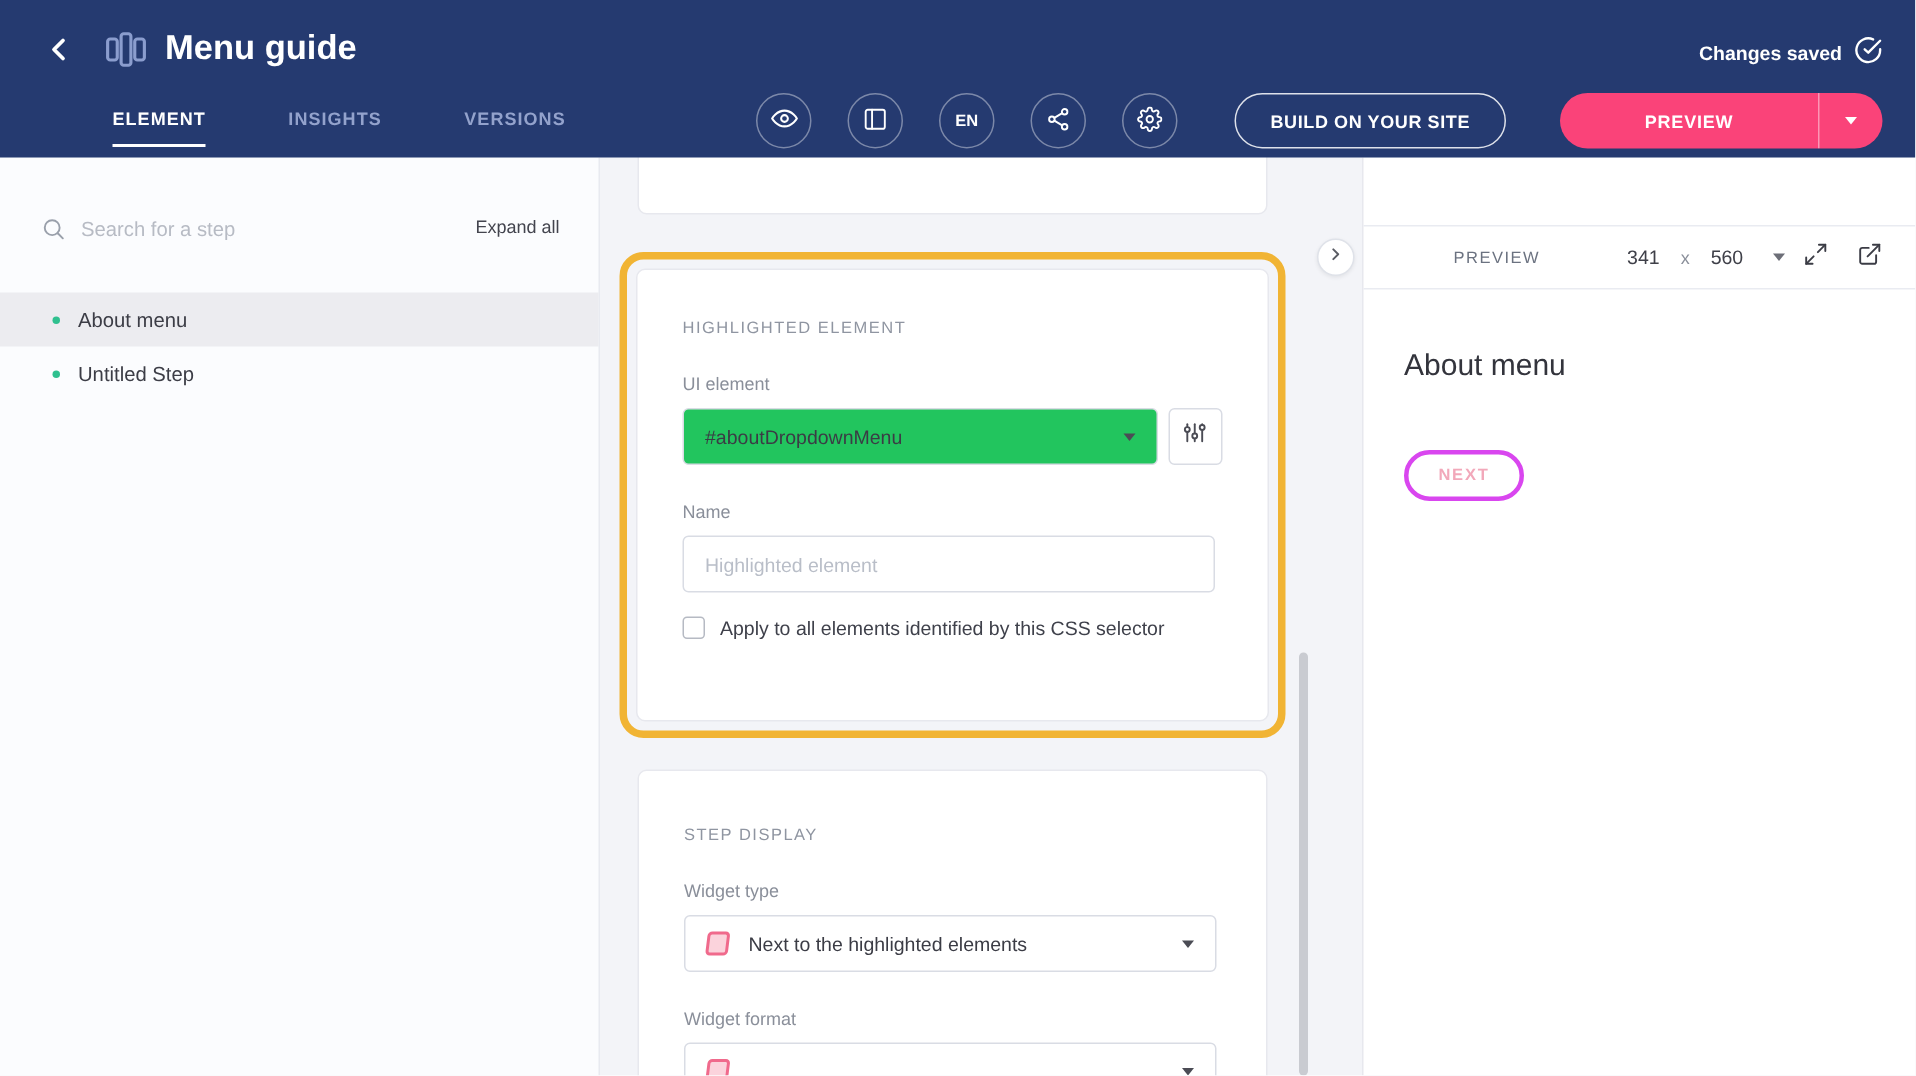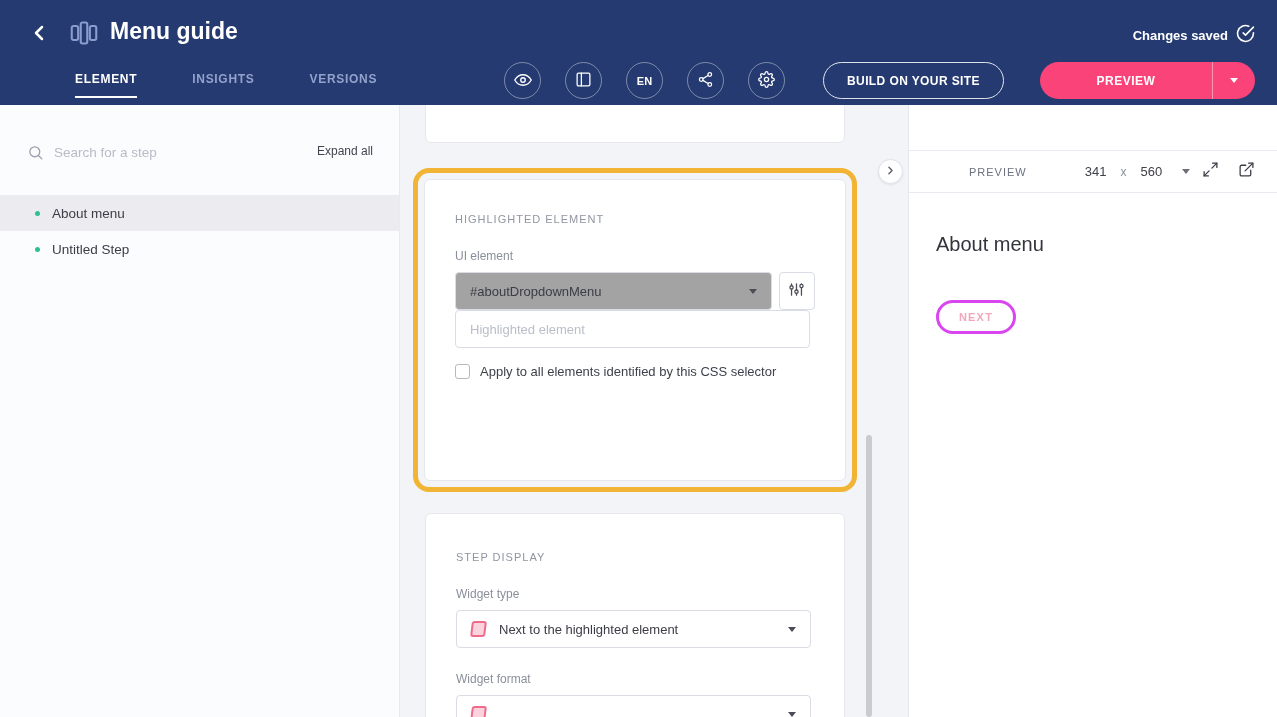--- a/index.html
+++ b/index.html
@@ -37,21 +37,21 @@
   .dot{width:5px;height:5px;border-radius:50%;background:#2fc08f;flex:none;}
 
   
   .card{position:absolute;background:#fff;border:1px solid #e7e8ee;border-radius:6px;}
   .card-partial{left:425px;top:88px;width:420px;height:55px;}
   .hl-wrap{position:absolute;left:413px;top:168px;width:444px;height:324px;border:5px solid #f1b434;border-radius:16px;padding:6px;}
   .hl-card{width:100%;height:100%;background:#fff;border:1px solid #e7e8ee;border-radius:6px;padding:33px 30px 0;}
   .section-title{font-size:11px;letter-spacing:1px;color:#8f95a1;}
   .field-label{font-size:12px;color:#8a8f9a;margin-top:24px;margin-bottom:9px;}
   .select-row{display:flex;gap:7px;}
-  .select-box{width:348px;height:38px;border:1px solid #d9dce4;border-radius:4px;background:#a3a3a3;display:flex;align-items:center;justify-content:space-between;padding:0 14px;font-size:13px;color:#3b3c45;cursor:pointer;}
+  .select-box{width:348px;height:38px;border:1px solid #d9dce4;border-radius:4px;background:#22c55e;display:flex;align-items:center;justify-content:space-between;padding:0 14px;font-size:13px;color:#3b3c45;cursor:pointer;}
   .icon-btn{width:40px;height:38px;border:1px solid #d9dce4;border-radius:4px;background:#fff;display:flex;align-items:center;justify-content:center;color:#4b4c55;cursor:pointer;}
   .text-input{width:355px;height:38px;border:1px solid #d9dce4;border-radius:4px;padding:0 14px;font-size:13px;color:#3b3c45;outline:none;}
   .text-input::placeholder{color:#b9bec8;}
   .checkbox-row{margin-top:16px;display:flex;align-items:center;gap:10px;}
   .checkbox{width:15px;height:15px;border:1px solid #b6bac3;border-radius:3px;background:#fff;flex:none;cursor:pointer;}
   .checkbox-label{font-size:13px;color:#3f414b;}
   .step-card{left:425px;top:513px;width:420px;height:290px;padding:37px 30px 0;}
   .widget-select{width:355px;height:38px;border:1px solid #d9dce4;border-radius:4px;background:#fff;display:flex;align-items:center;gap:13px;padding:0 14px;font-size:13px;color:#3b3c45;cursor:pointer;}
   .widget-select .grow{flex:1;}
   .pink-glyph{width:15px;height:16px;background:#fbd3dc;border:2px solid #f06a8c;border-radius:3px;transform:skewX(-7deg);flex:none;}
@@ -196,36 +196,37 @@
                 <line x1="12" y1="4" x2="12" y2="20"></line>
                 <line x1="19" y1="4" x2="19" y2="20"></line>
                 <circle cx="5" cy="9" r="2.3" fill="#fff"></circle>
                 <circle cx="12" cy="15" r="2.3" fill="#fff"></circle>
                 <circle cx="19" cy="7" r="2.3" fill="#fff"></circle>
               </svg>
           </span>
         </div>
       </div>
 
+      <div class="field-label">Name</div>
       <input class="text-input" type="text" placeholder="Highlighted element" style="">
 
       <div class="checkbox-row">
         <span class="checkbox"></span>
         <span class="checkbox-label">Apply to all elements identified by this CSS selector</span>
       </div>
     </div>
   </div>
 
   <div class="card step-card">
     <div class="section-title">STEP DISPLAY</div>
 
     <div class="field-label">Widget type</div>
     <div class="widget-select">
       <span class="pink-glyph"></span>
-      <span class="grow">Next to the highlighted element</span>
+      <span class="grow">Next to the highlighted elements</span>
       <span class="caret"></span>
     </div>
 
     <div class="field-label">Widget format</div>
     <div class="widget-select">
       <span class="pink-glyph"></span>
       <span class="grow"></span>
       <span class="caret"></span>
     </div>
   </div>

